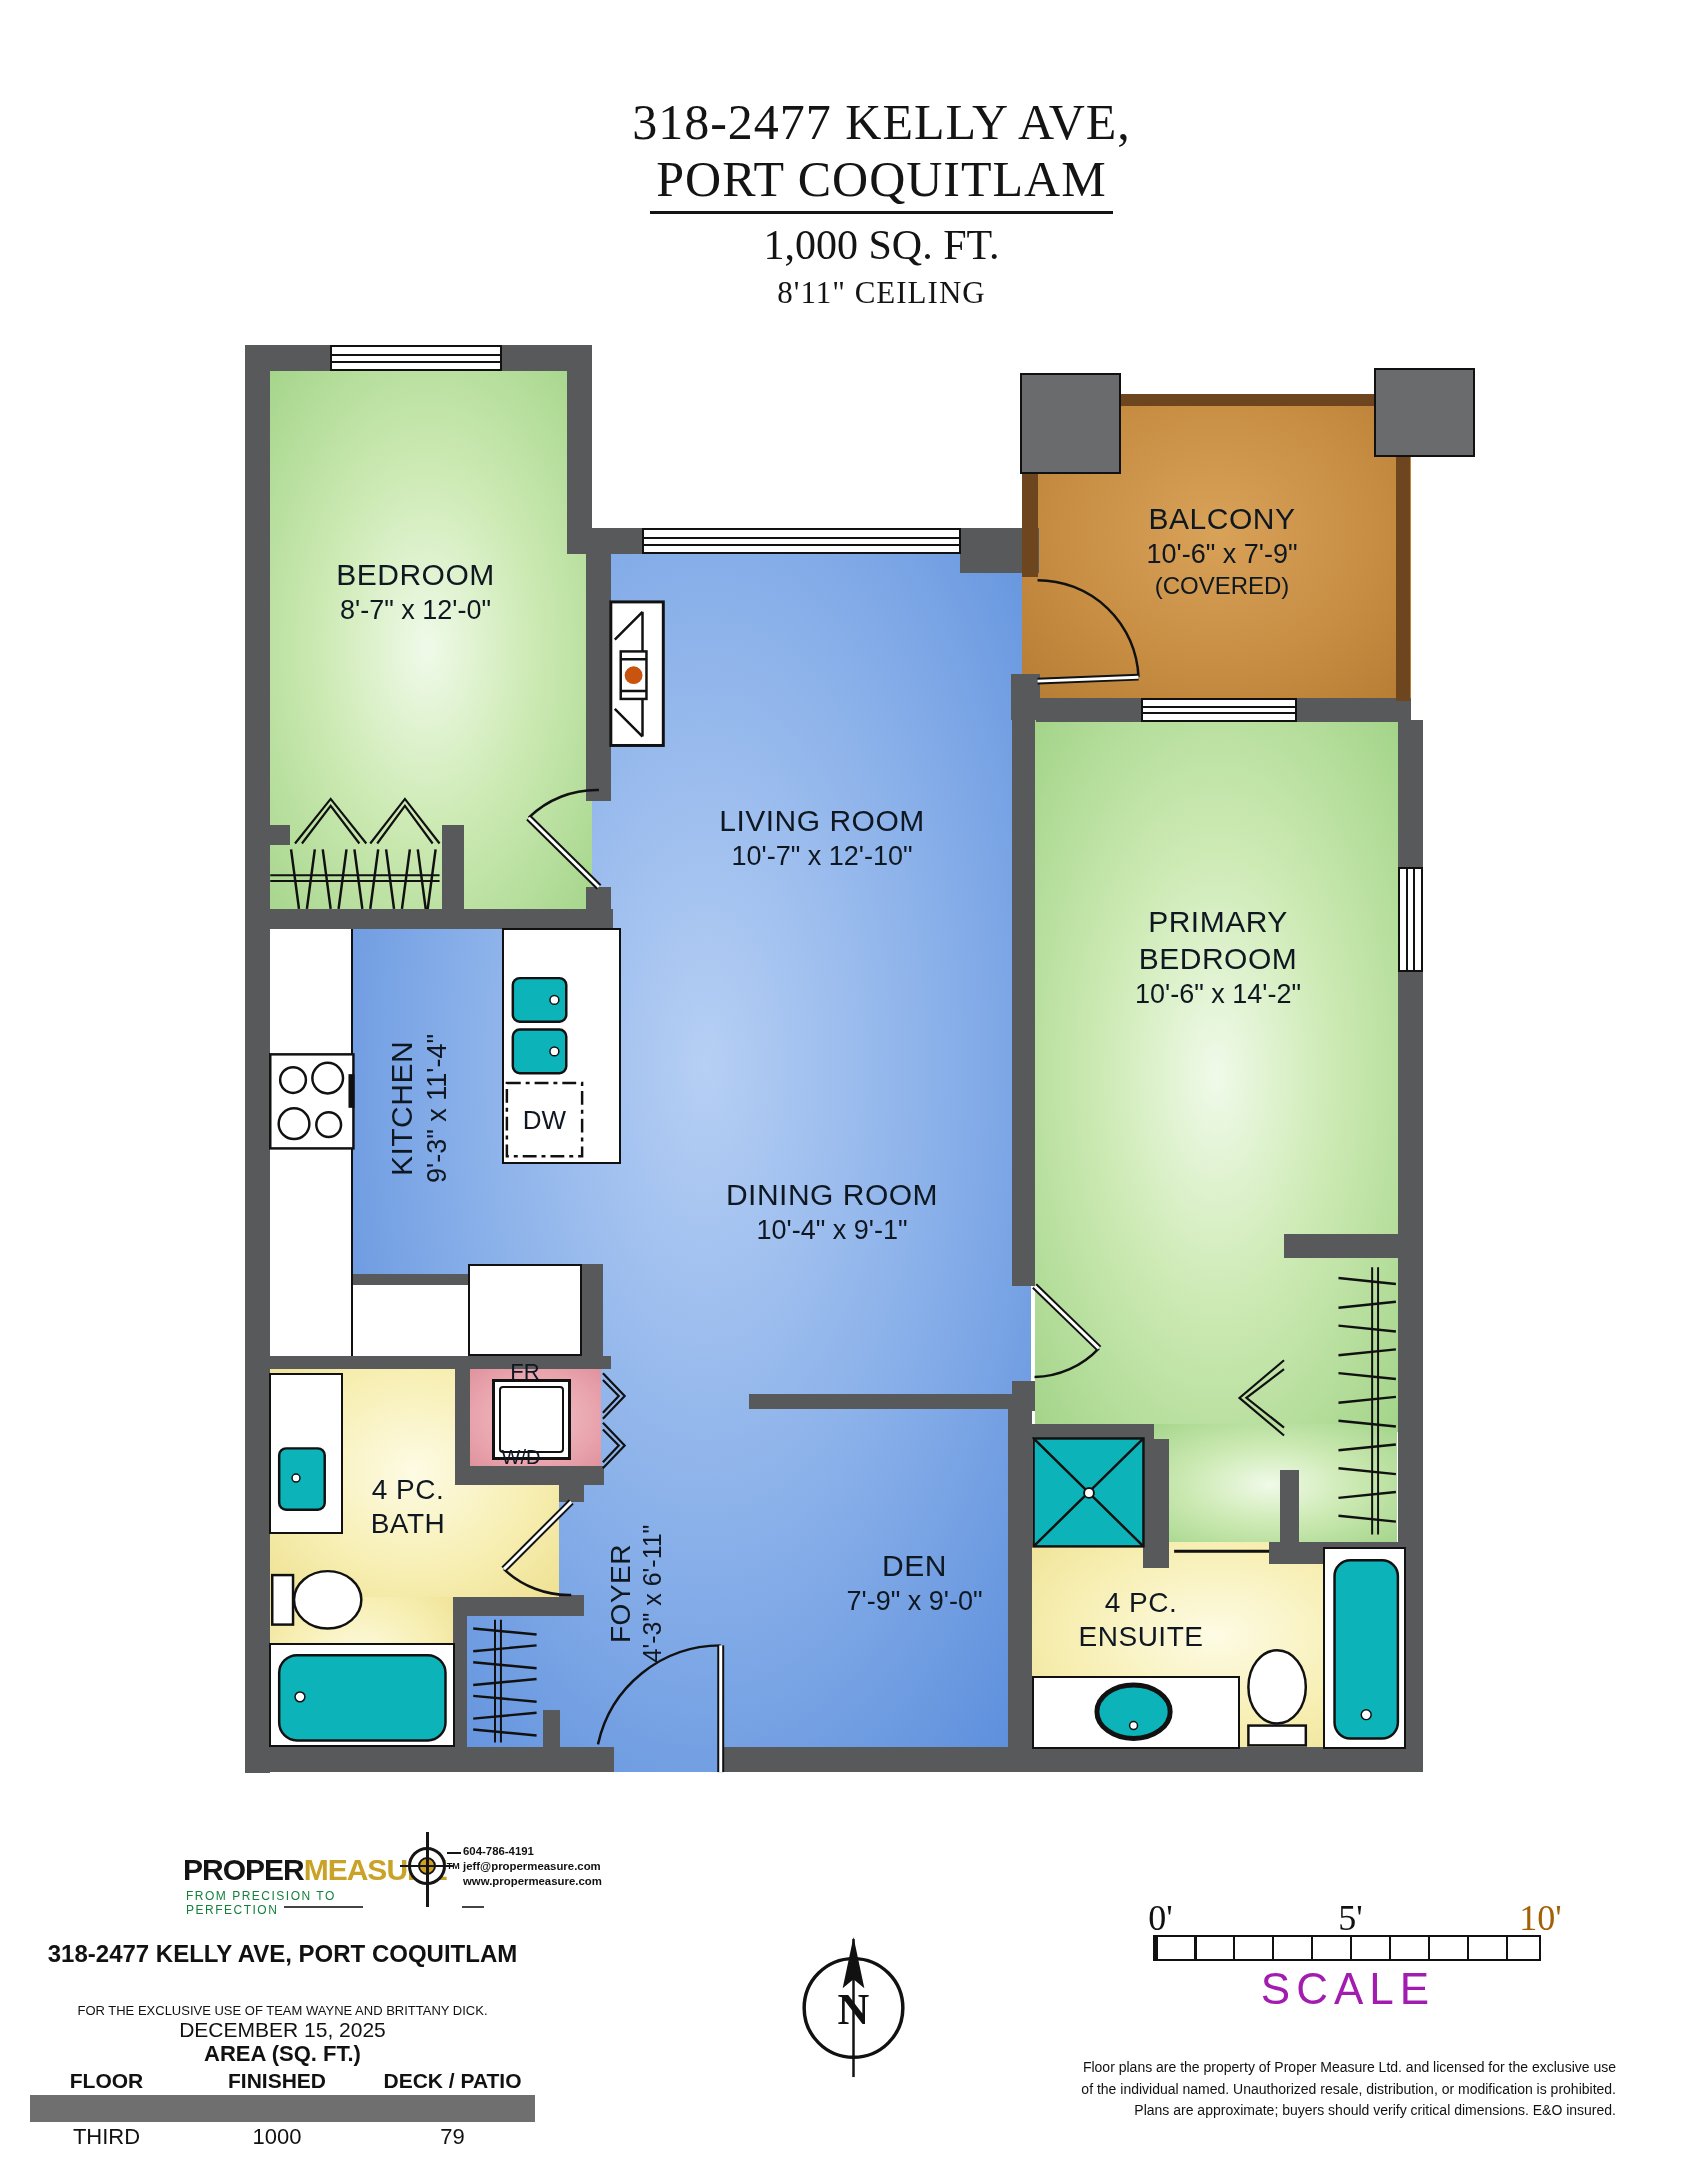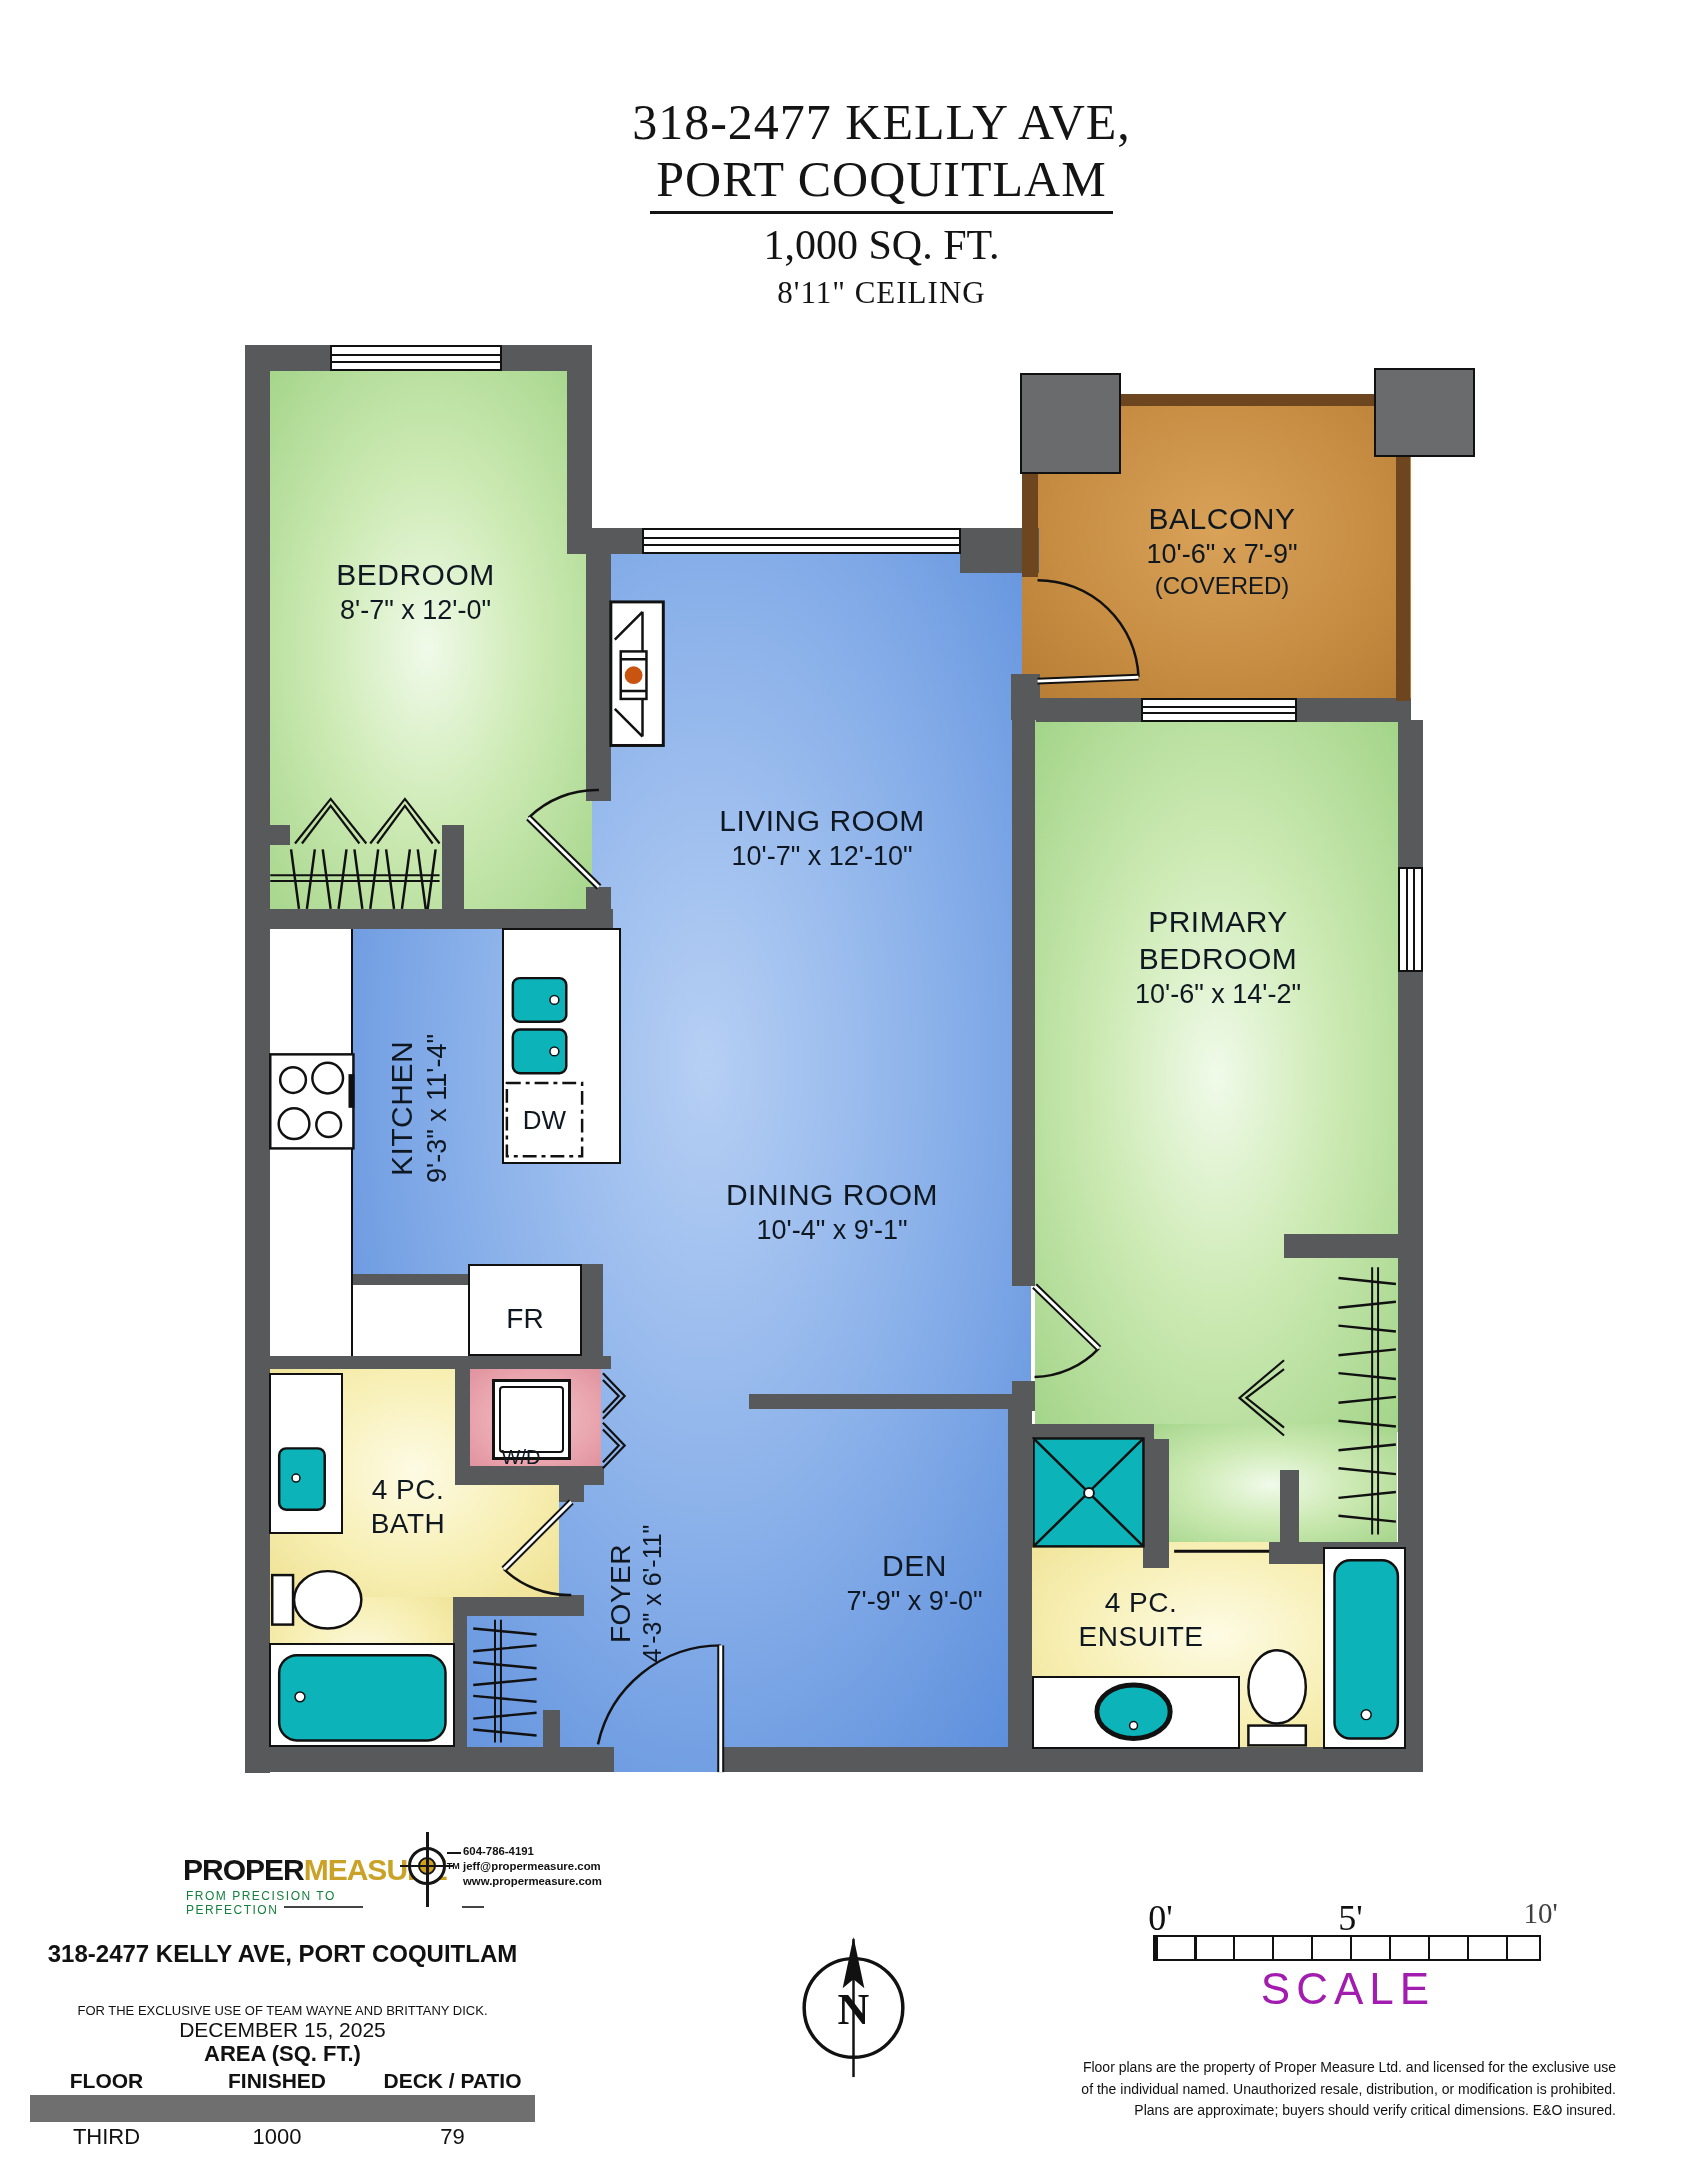--- a/index.html
+++ b/index.html
@@ -270,21 +270,21 @@
   </div>
   <div class="rlabel sm" style="left:309px;top:1473px;width:198px;">
     <div class="rname">4 PC.</div>
     <div class="rname">BATH</div>
   </div>
   <div class="rlabel sm" style="left:1042px;top:1586px;width:198px;">
     <div class="rname">4 PC.</div>
     <div class="rname">ENSUITE</div>
   </div>
   <div class="applabel" style="left:507px;top:1105px;width:75px;">DW</div>
-  <div class="applabel" style="left:468px;top:1303px;width:114px;font-size:28px;">FR</div>
+  <div class="applabel" style="left:468px;top:1359px;width:114px;font-size:22px;">FR</div>
   <div class="applabel" style="left:492px;top:1446px;width:58px;font-size:20px;">W/D</div>
 
   <div class="fl" style="position:absolute;left:183px;top:1853px;font-size:30px;font-weight:bold;letter-spacing:-1px;">
     <span style="color:#141414;">PROPER</span><span style="color:#c9a227;">MEASURE</span><sup style="font-size:9px;color:#141414;letter-spacing:0;">TM</sup>
   </div>
   <div class="fl" style="position:absolute;left:186px;top:1889px;width:224px;text-align:left;font-size:12px;letter-spacing:1.5px;color:#15803d;">FROM PRECISION TO PERFECTION</div>
   <div class="abs" style="left:408px;top:1847px;width:38px;height:38px;border:3px solid #151515;border-radius:50%;background:#fff;box-sizing:border-box;">
     <div class="abs" style="left:7px;top:7px;width:18px;height:18px;background:#d3a21c;border:2px solid #151515;border-radius:50%;box-sizing:border-box;"></div>
   </div>
   <div class="abs" style="left:426px;top:1832px;width:3px;height:75px;background:#151515;"></div>
@@ -316,21 +316,21 @@
 
   <svg class="abs" style="left:784px;top:1931px;" width="139" height="150" viewBox="0 0 140 152">
     <circle cx="70" cy="78" r="50" fill="#fff" stroke="#111" stroke-width="3.5"></circle>
     <line x1="70" y1="8" x2="70" y2="148" stroke="#111" stroke-width="2.5"></line>
     <polygon points="70,6 59,58 70,49 81,58" fill="#111"></polygon>
   </svg>
   <div style="position:absolute;left:824px;top:1984px;width:59px;text-align:center;font-family:'Liberation Serif',serif;font-size:44px;font-weight:bold;color:#111;">N</div>
 
   <div style="position:absolute;left:1131px;top:1897px;width:59px;text-align:center;font-family:'Liberation Serif',serif;font-size:36px;color:#111;">0'</div>
   <div style="position:absolute;left:1321px;top:1897px;width:59px;text-align:center;font-family:'Liberation Serif',serif;font-size:36px;color:#111;">5'</div>
-  <div style="position:absolute;left:1505px;top:1897px;width:71px;text-align:center;font-family:'Liberation Serif',serif;font-size:29px;color:#404040;">10'</div>
+  <div style="position:absolute;left:1505px;top:1897px;width:71px;text-align:center;font-family:'Liberation Serif',serif;font-size:36px;color:#a16207;">10'</div>
   <div class="abs" style="left:1153px;top:1935px;width:388px;height:26px;border:2.5px solid #111;box-sizing:border-box;background:repeating-linear-gradient(90deg,#111 0 2.5px,#fff 2.5px 39px);"></div>
   <div style="position:absolute;left:1228px;top:1964px;width:240px;text-align:center;font-family:'Liberation Sans',sans-serif;font-size:44px;letter-spacing:6px;color:#a21caf;">SCALE</div>
 
   <div class="fl" style="position:absolute;left:1038px;top:2057px;width:578px;text-align:right;font-size:14px;line-height:1.55;">
     <div>Floor plans are the property of Proper Measure Ltd. and licensed for the exclusive use</div>
     <div>of the individual named. Unauthorized resale, distribution, or modification is prohibited.</div>
     <div>Plans are approximate; buyers should verify critical dimensions. E&amp;O insured.</div>
   </div>
 
 </div>

